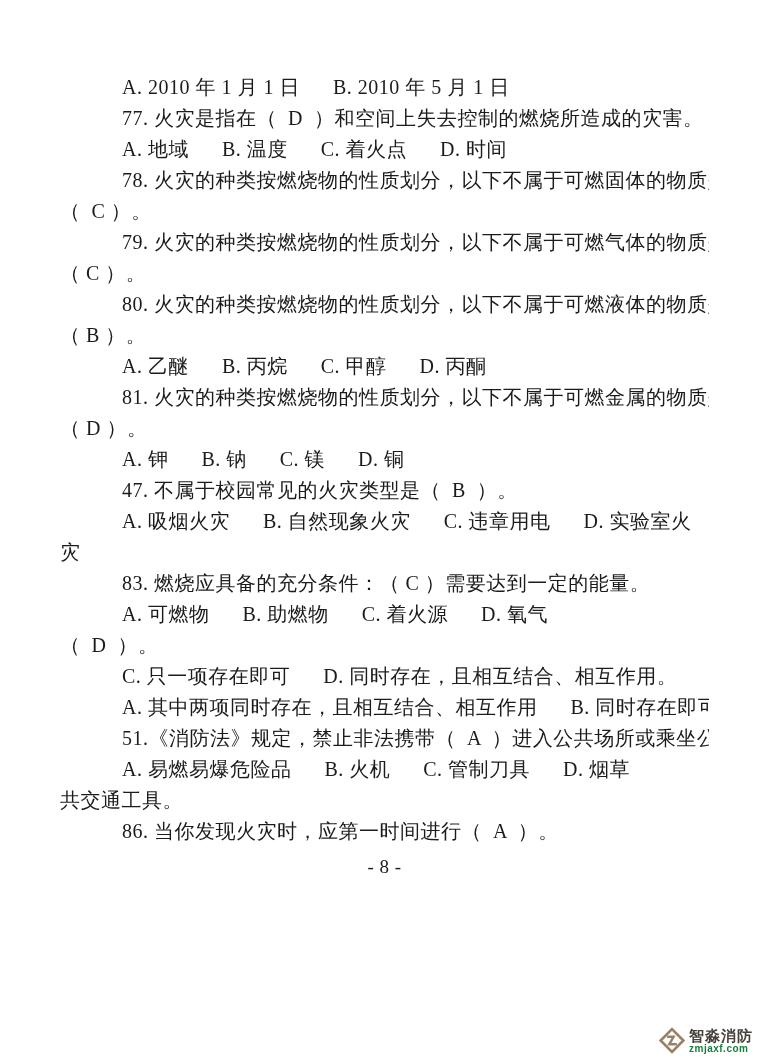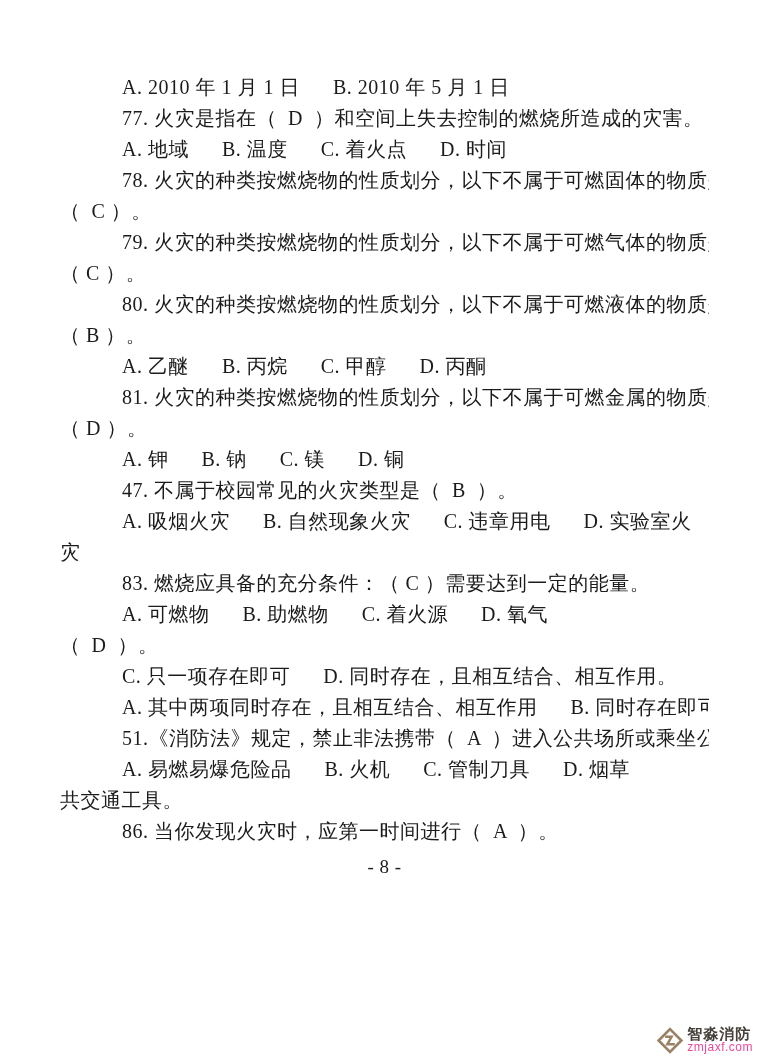--- a/index.html
+++ b/index.html
@@ -55,23 +55,23 @@
     flex-direction: column;
     line-height: 1.05;
   }
   .wm-brand {
     font-size: 15px;
     font-weight: bold;
     color: #454039;
     letter-spacing: 1px;
   }
   .wm-site {
-    font-size: 12px;
-    font-weight: normal;
-    color: #ec4899;
+    font-size: 10px;
+    font-weight: bold;
+    color: #15803d;
     letter-spacing: 0.5px;
   }
 </style>
 </head>
 <body>
 
 <div class="page">
   <div class="doc">
     <div class="line indent">A. 2010 年 1 月 1 日      B. 2010 年 5 月 1 日</div>
     <div class="line indent">77. 火灾是指在（  D  ）和空间上失去控制的燃烧所造成的灾害。</div>

